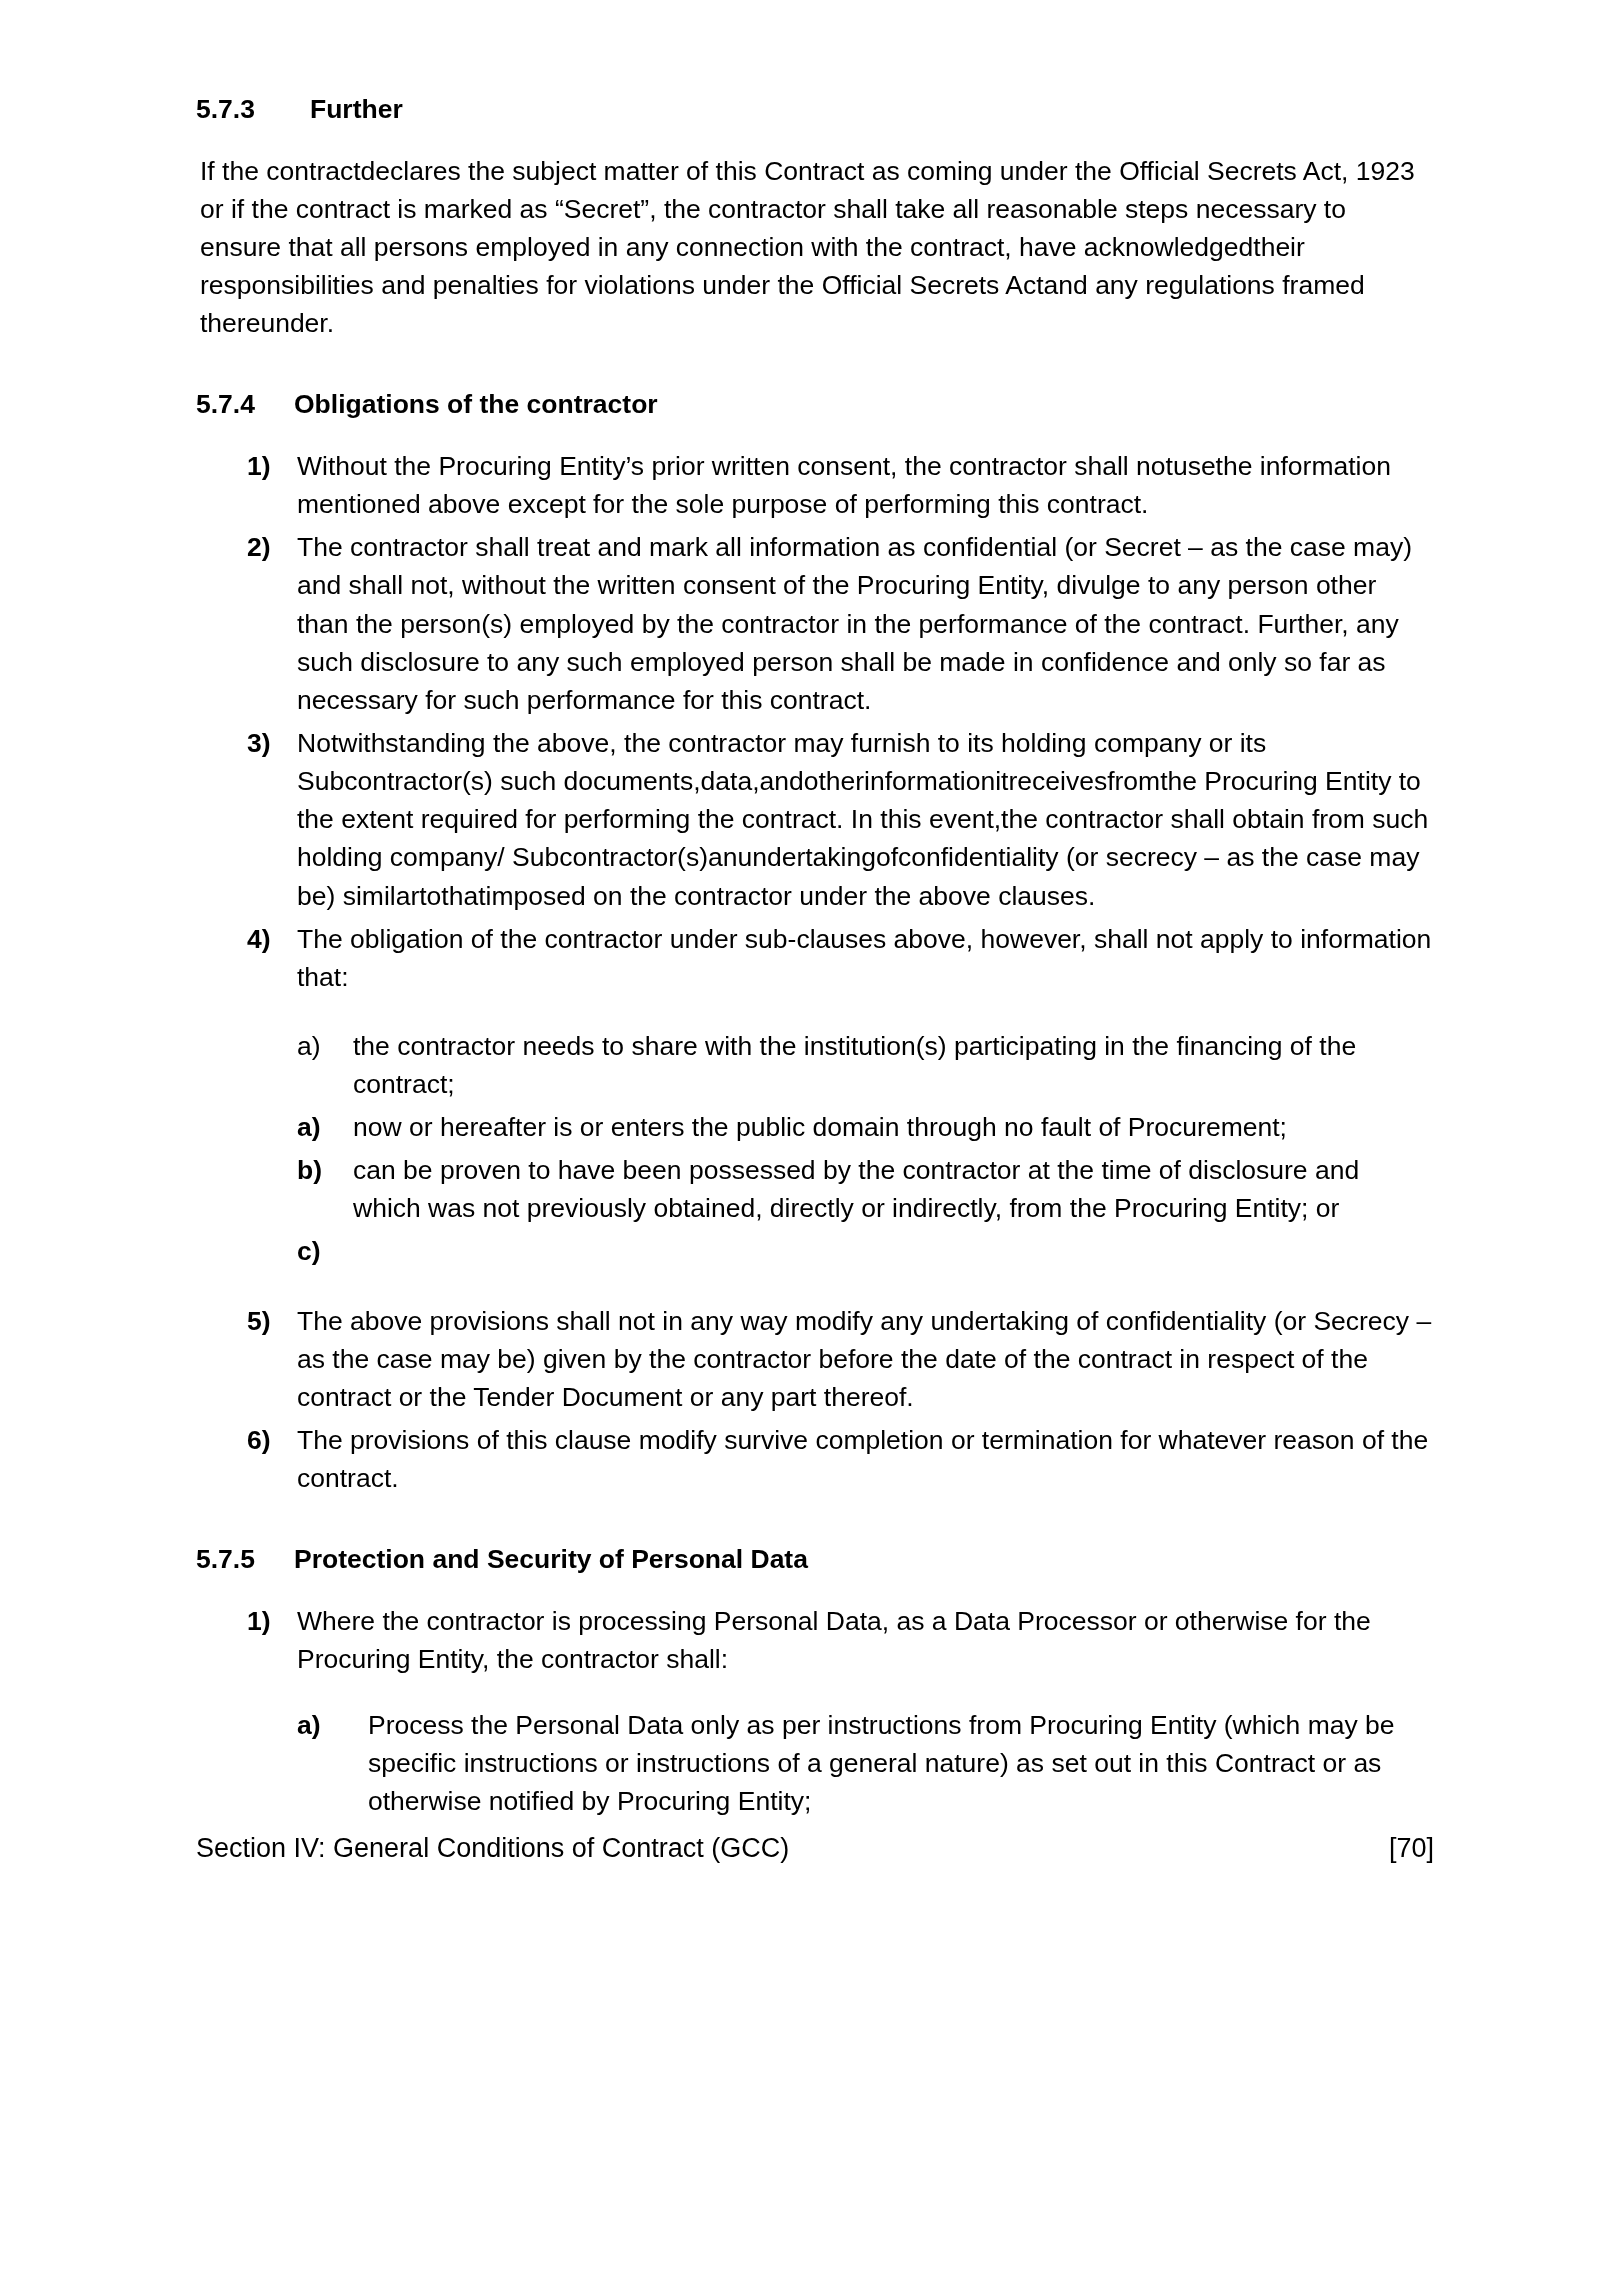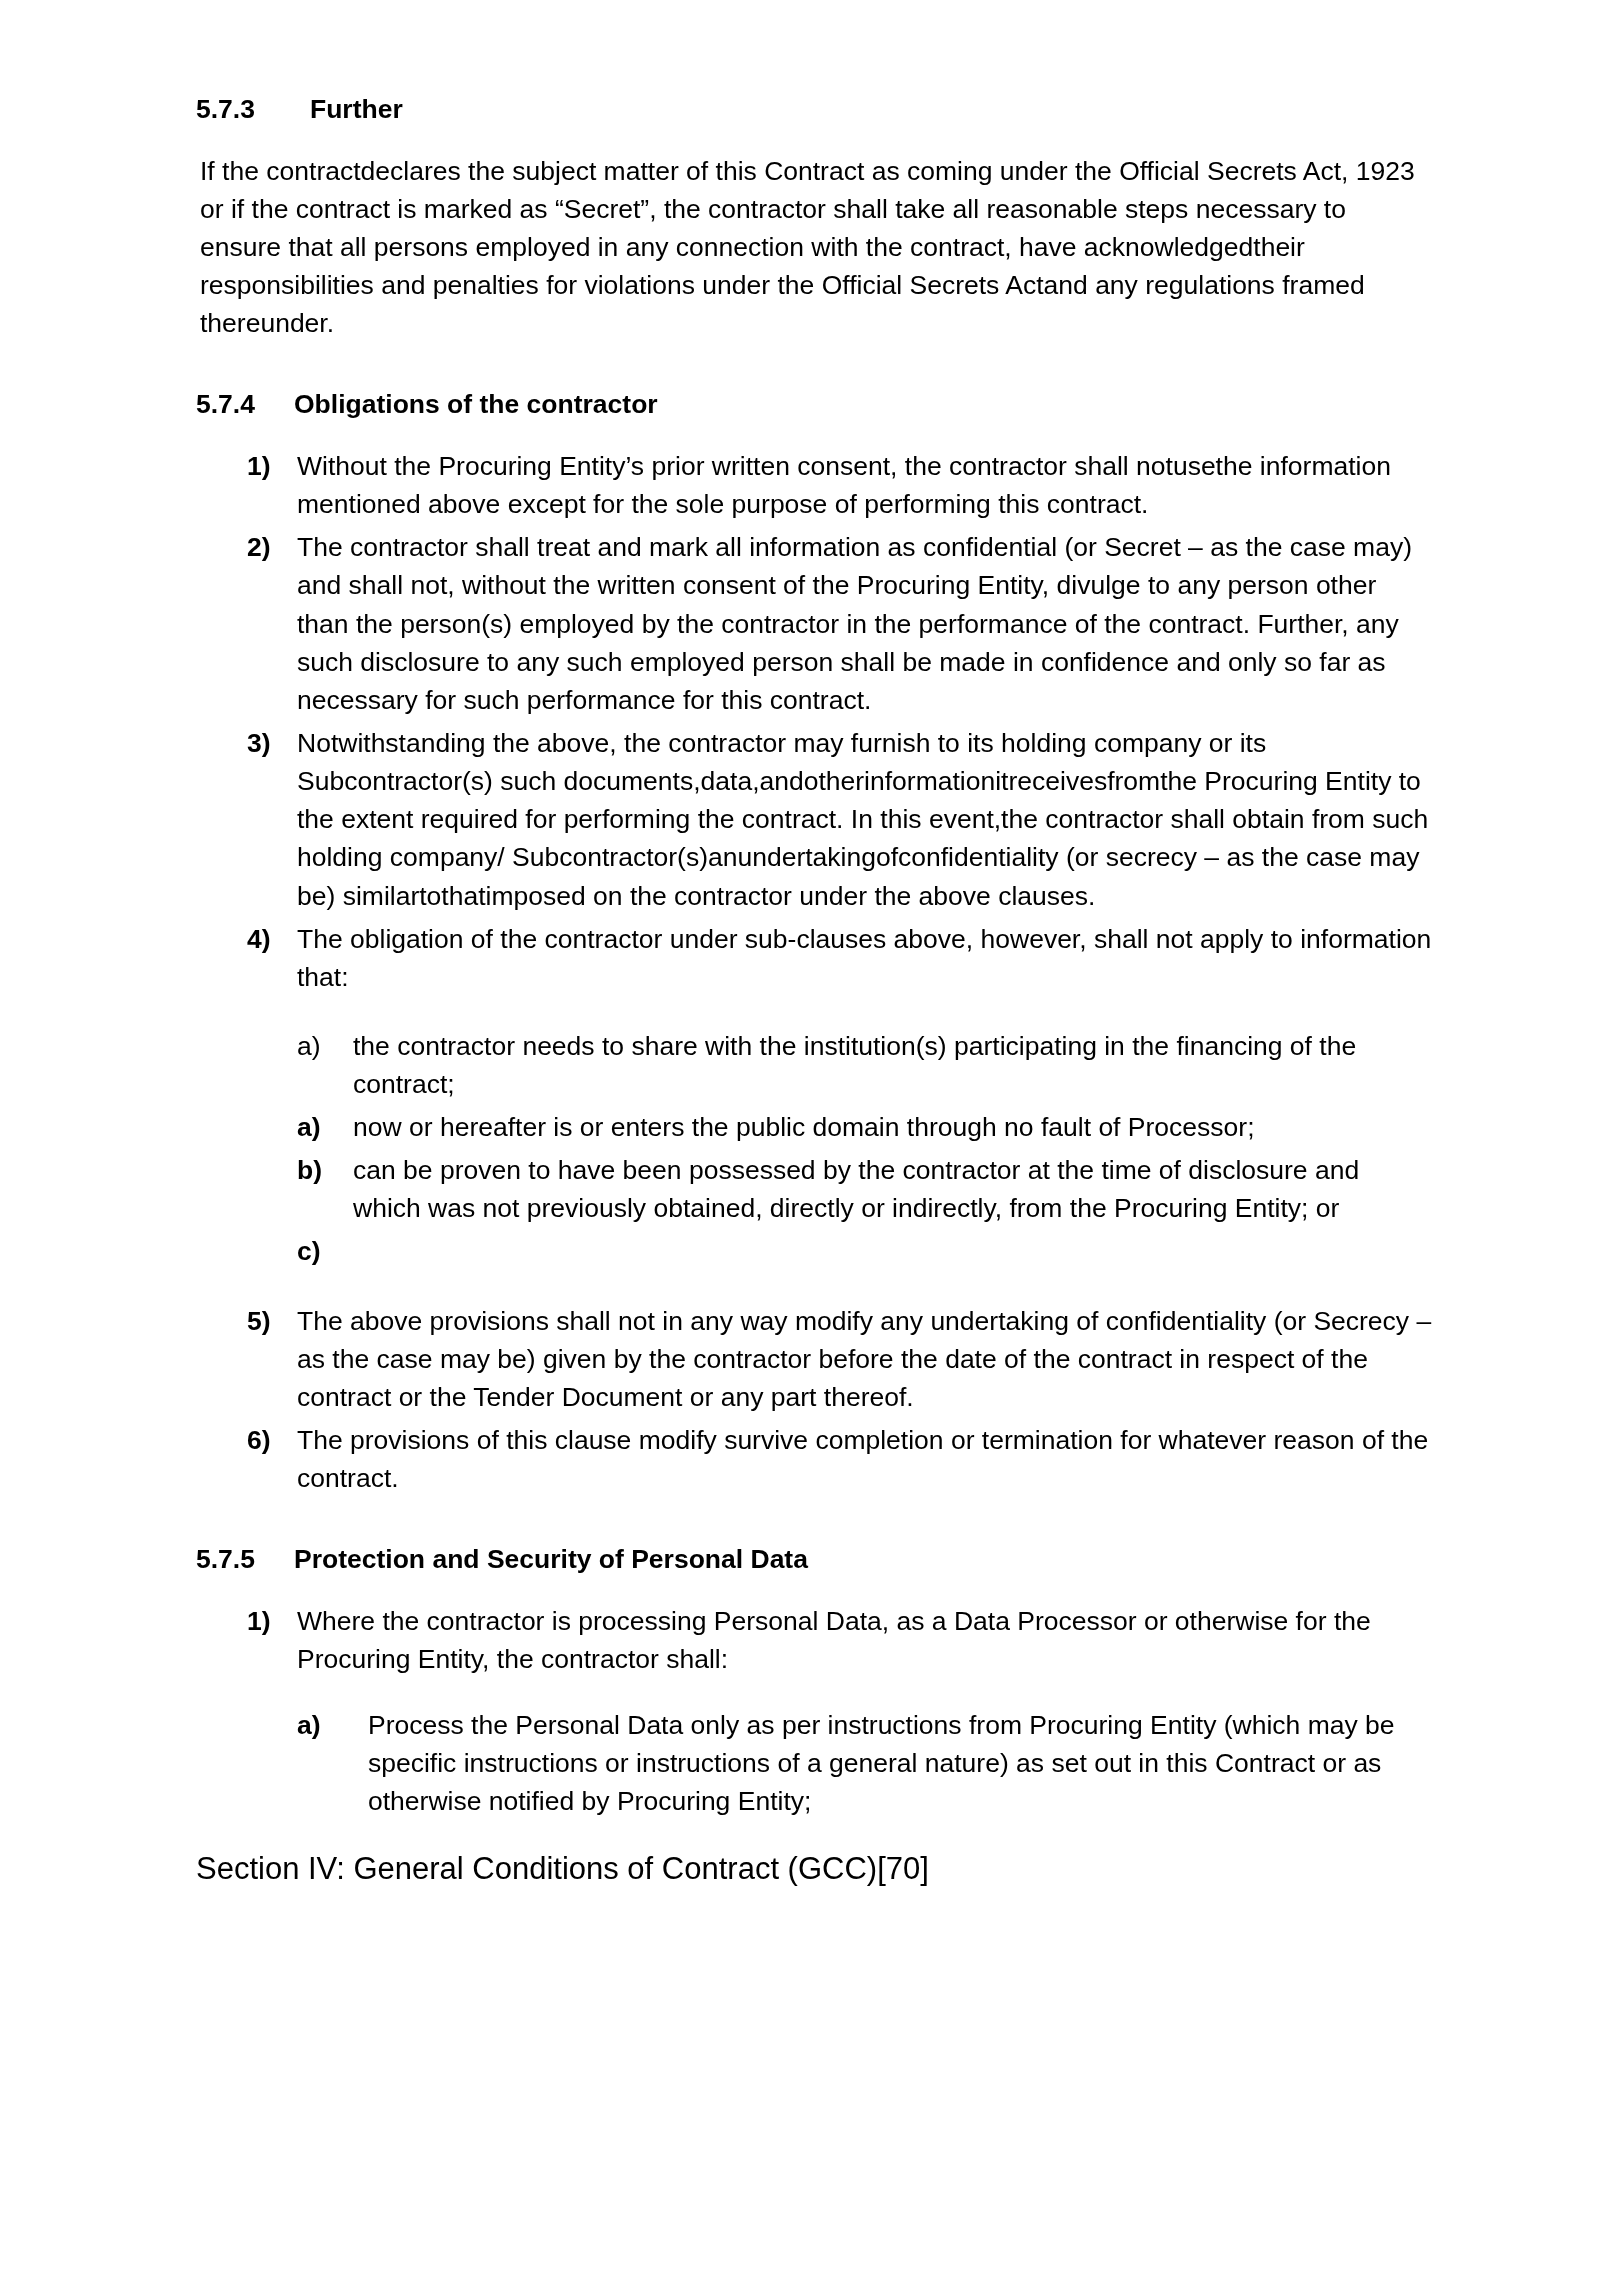--- a/index.html
+++ b/index.html
@@ -76,23 +76,23 @@
     width: 56px;
   }
   .sub-list.wide {
     margin-top: 27.4px;
   }
   .sub-list.wide .li-m {
     width: 71px;
   }
   .doc-footer {
     display: flex;
-    justify-content: flex-start;
-    font-size: 31px;
-    margin-top: 31px;
+    justify-content: space-between;
+    font-size: 27px;
+    margin-top: 13px;
   }
 </style>
 </head>
 <body>
 
 <div class="page">
 
 
   <main class="doc-content">
 
@@ -127,21 +127,21 @@
       </div>
     </div>
 
     <div class="sub-list">
       <div class="li">
         <span class="li-m plain">a)</span>
         <span class="li-t">the contractor needs to share with the institution(s) participating in the financing of the contract;</span>
       </div>
       <div class="li">
         <span class="li-m">a)</span>
-        <span class="li-t">now or hereafter is or enters the public domain through no fault of Processor;</span>
+        <span class="li-t">now or hereafter is or enters the public domain through no fault of Procurement;</span>
       </div>
       <div class="li">
         <span class="li-m">b)</span>
         <span class="li-t">can be proven to have been possessed by the contractor at the time of disclosure and which was not previously obtained, directly or indirectly, from the Procuring Entity; or</span>
       </div>
       <div class="li">
         <span class="li-m">c)</span>
       </div>
     </div>
 

